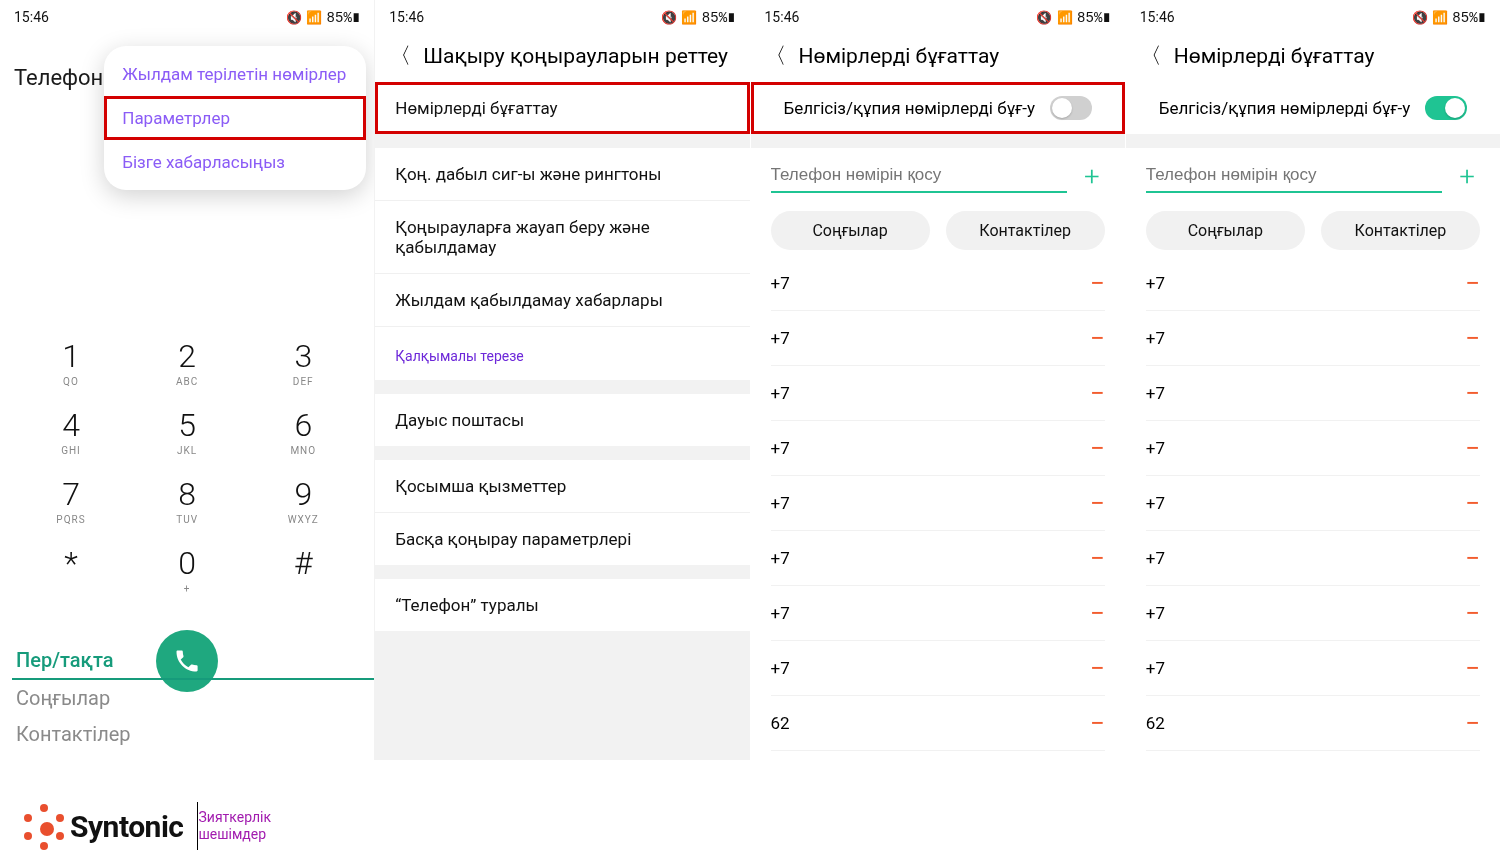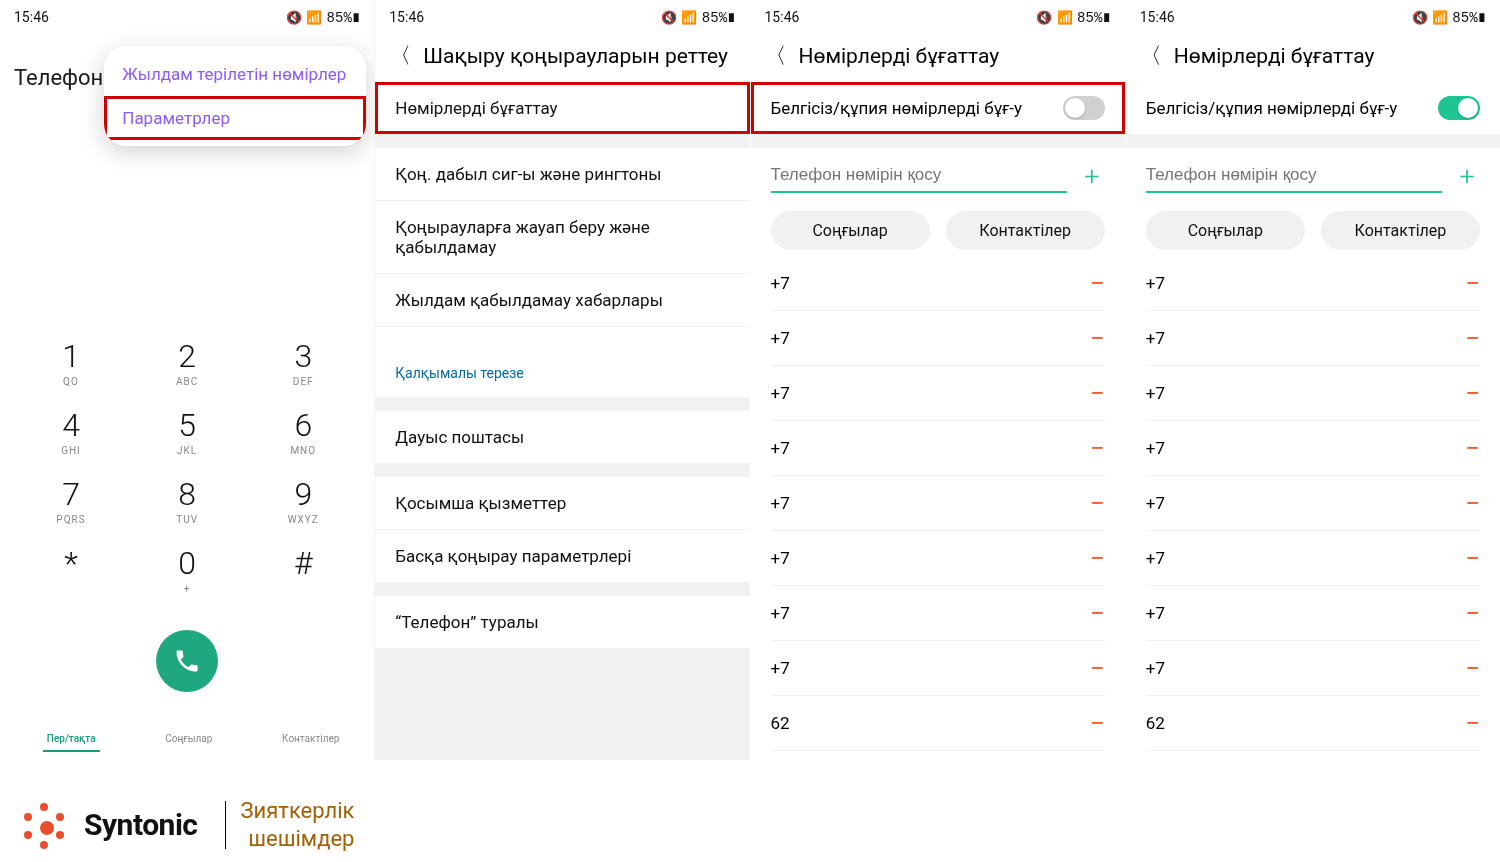--- a/index.html
+++ b/index.html
@@ -97,47 +97,48 @@
     border-radius: 50%;
     display: flex; align-items: center; justify-content: center;
   }
   .call-btn svg { width: 28px; height: 28px; fill: #fff; }
 
   .bottom-tabs {
     position: absolute;
     left: 12px; right: 0; bottom: 8px;
     display: flex;
     justify-content: space-around;
-    font-size: 10px;
+    font-size: 20px;
+    flex-direction: column;
   }
   .bottom-tab { color: #8a8a8a; padding: 6px 4px; }
   .bottom-tab.active { color: #169b7b; border-bottom: 2px solid #169b7b; font-weight: 500; }
 
   
   .settings-list { }
   .settings-group { background: #fff; }
   .gap { height: 14px; background: #f2f2f2; }
   .settings-item {
     padding: 16px 20px;
     font-size: 17px;
     color: #111;
     border-bottom: 1px solid #f0f0f0;
   }
   .settings-item:last-child { border-bottom: none; }
-  .settings-item .sub { color: #0369a1; font-size: 14px; margin-top: 22px; }
+  .settings-item .sub { color: #6d28d9; font-size: 14px; margin-top: 5px; }
   .settings-item.highlight {
     outline: 3px solid #d30000;
     outline-offset: -3px;
     border-bottom-color: transparent;
   }
 
   
   .block-row {
     display: flex; align-items: center; justify-content: space-between;
-    padding: 14px 20px;
+    padding: 14px 33px;
     font-size: 17px;
   }
   .block-row.highlight {
     outline: 3px solid #d30000;
     outline-offset: -3px;
   }
   .toggle {
     width: 42px; height: 24px;
     border-radius: 12px;
     position: relative;
@@ -193,35 +194,35 @@
     font-size: 17px;
   }
   .blocked-item .minus {
     color: #f25c2e; font-size: 26px; font-weight: 400;
   }
 
   
   .footer {
     position: absolute;
     left: 18px; bottom: 10px;
-    display: flex; align-items: center; gap: 14px;
+    display: flex; align-items: center; gap: 0;
   }
   .footer .dots {
     display: inline-block; width: 52px; height: 52px; position: relative;
   }
   .footer .dots span {
     position: absolute; width: 8px; height: 8px; border-radius: 50%;
     background: #e94f2e;
   }
   .footer .brand {
     font-size: 30px; font-weight: 700; letter-spacing: -0.5px; color: #111;
     padding-right: 14px;
   }
   .footer .divider { width: 1px; height: 48px; background: #000; }
-  .footer .tagline { font-size: 22px; line-height: 1.25; color: #a16207; text-align: right; }
+  .footer .tagline { font-size: 14px; line-height: 1.25; color: #a21caf; }
 </style>
 </head>
 <body>
 
 <div class="phones">
 
   <div class="phone">
     <div class="statusbar">
       <span>15:46</span>
       <span class="icons">
@@ -229,20 +230,21 @@
         <span>📶</span>
         <span class="battery"><span>85%</span>∎</span>
       </span>
     </div>
 
     <div class="s1-title">Телефон</div>
 
     <div class="menu-popup">
       <div class="menu-item">Жылдам терілетін нөмірлер</div>
       <div class="menu-item highlight">Параметрлер</div>
+      <div class="menu-item">Бізге хабарласыңыз</div>
     </div>
 
     <div class="keypad">
       <div class="keypad-row">
         <div class="key">
             <div class="digit">1</div>
             <div class="letters">QO</div>
           </div>
         <div class="key">
             <div class="digit">2</div>

